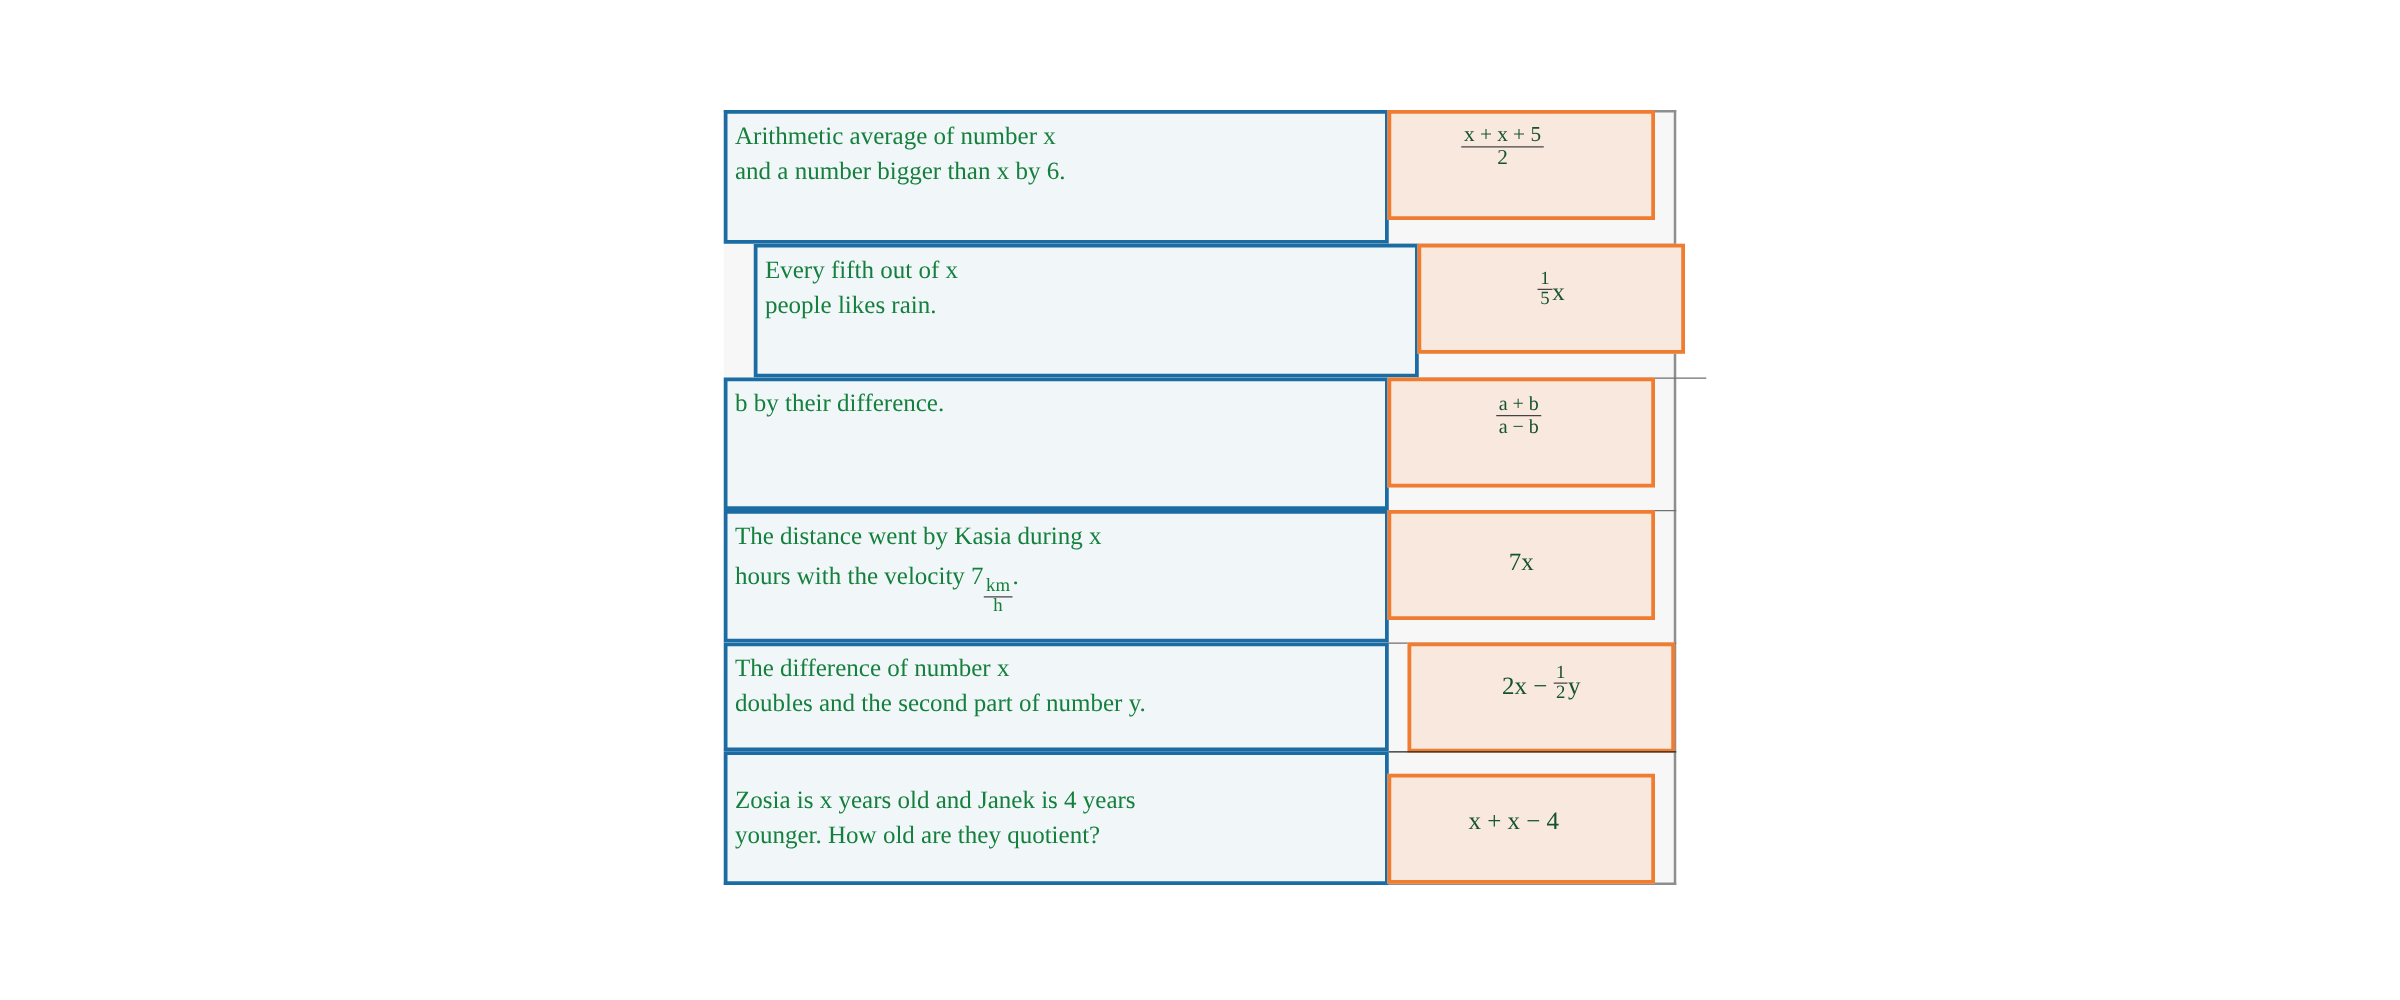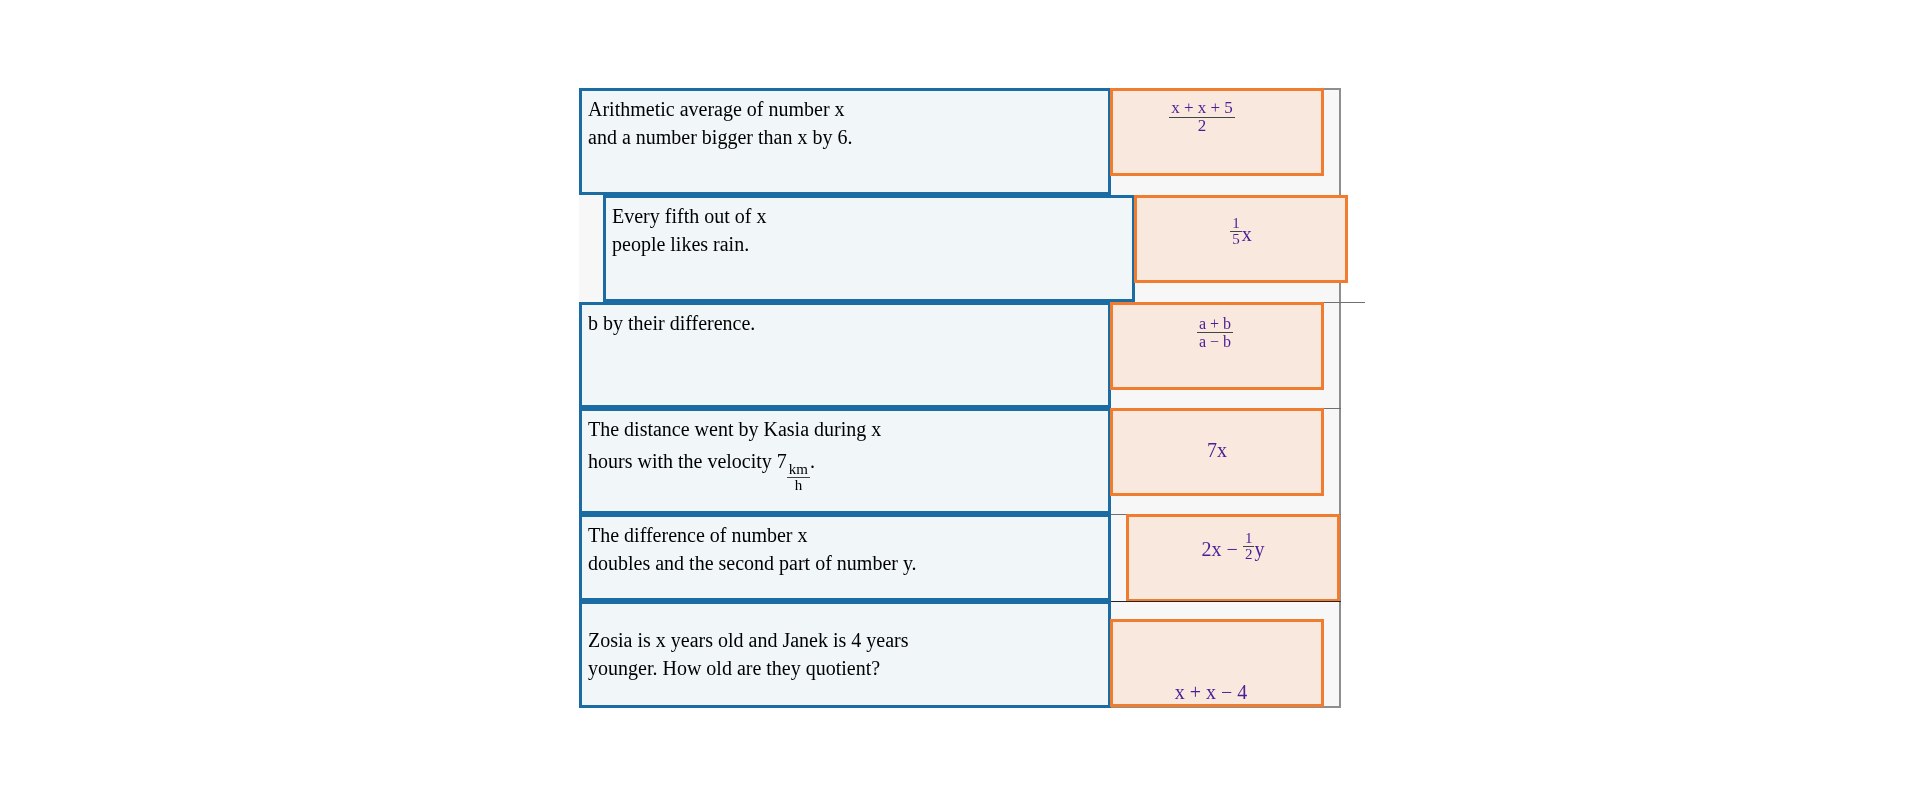--- a/index.html
+++ b/index.html
@@ -13,27 +13,27 @@
       border: 2px solid #8e8e8e; border-left: none; box-sizing: border-box;
       background: #f7f7f7;
     }
     .row { position: absolute; left: 579px; width: 762px; }
     .row .sep {
       position: absolute; left: 530px; right: 0; bottom: -1px; height: 1px; background: #707070;
     }
     .prompt {
       position: absolute; left: 0; top: 0; width: 532px; height: 100%;
       box-sizing: border-box; border: 3px solid #1b6ca3; background: #f1f6f9;
-      padding: 4px 6px; font-size: 20px; line-height: 28px; color: #000000;
+      padding: 4px 6px; font-size: 20px; line-height: 28px; color: #15803d;
     }
     .prompt .line { display: block; white-space: nowrap; }
     .answer {
       position: absolute; left: 531px; width: 214px; height: 88px;
       box-sizing: border-box; border: 3px solid #f07c30; background: #f8e8de;
-      display: flex; justify-content: center; font-size: 20px; color: #4c1d95;
+      display: flex; justify-content: center; font-size: 20px; color: #14532d;
     }
     .frac { display: inline-flex; flex-direction: column; align-items: center; vertical-align: middle; }
     .frac .num { border-bottom: 1px solid #444; padding: 0 2px; line-height: 18px; font-size: 17px; }
     .frac .den { line-height: 16px; font-size: 17px; }
     .frac.small .num, .frac.small .den { font-size: 15px; line-height: 15px; }
     .frac.tiny .num, .frac.tiny .den { font-size: 16px; line-height: 17px; }
   </style>
 </head>
 <body>
 
@@ -109,16 +109,16 @@
     <span style="line-height:36px;">y</span>
   </div>
   <div class="sep" style="background:#222;"></div>
 </div>
 
 <div class="row" style="top:601px;height:107px;">
   <div class="prompt" style="padding-top:22px;">
     <span class="line">Zosia is x years old and Janek is 4 years</span>
     <span class="line">younger. How old are they quotient?</span>
   </div>
-  <div class="answer" style="top:18px;align-items:flex-end;padding-top:24px;padding-right:12px;">
+  <div class="answer" style="top:18px;align-items:flex-start;padding-top:24px;padding-right:12px;">
     <span>x + x − 4</span>
   </div>
 </div>
 
 </body></html>

